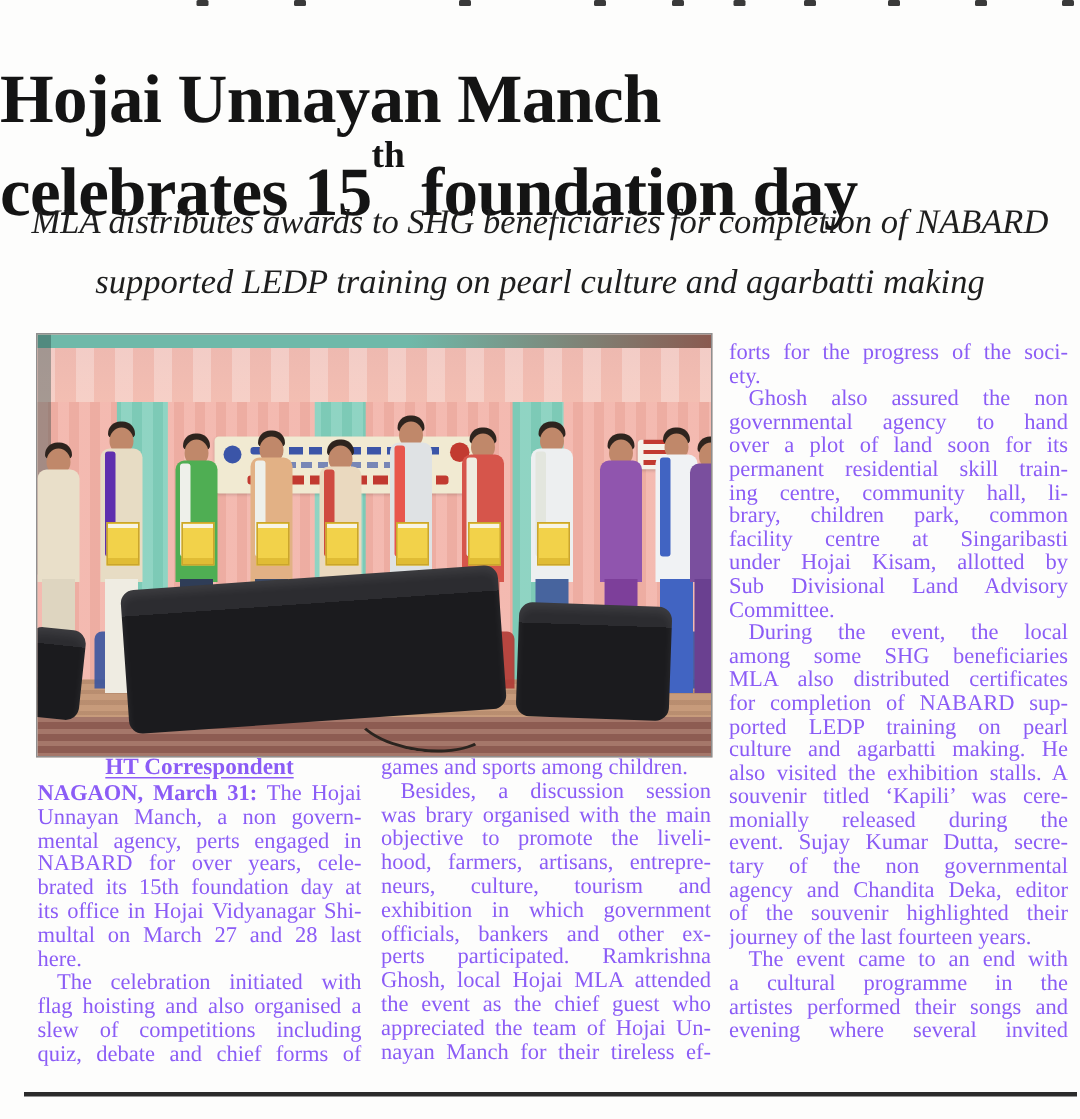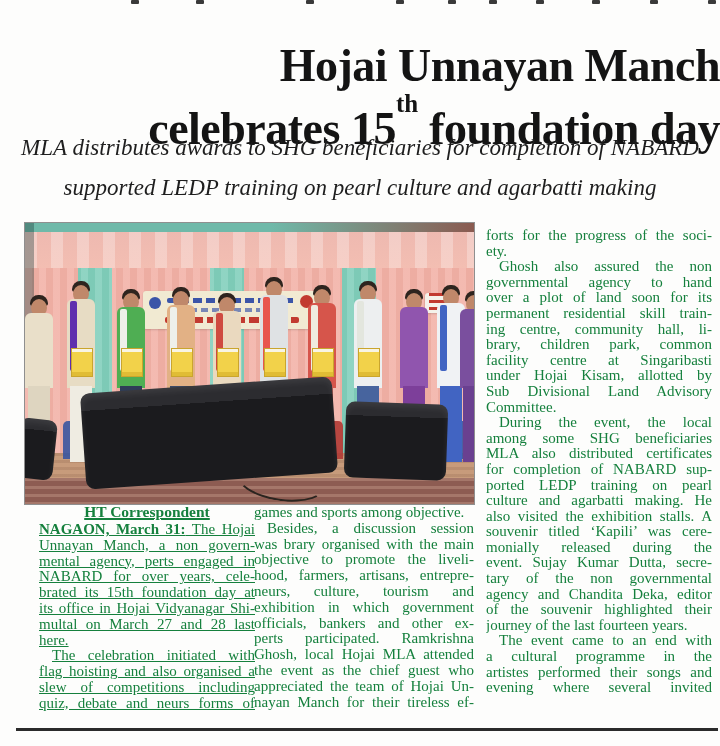--- a/index.html
+++ b/index.html
@@ -6,21 +6,21 @@
   body{
     width:720px;height:746px;position:relative;overflow:hidden;
     background:#fdfdfc;color:#1b1b1b;
     font-family:"Liberation Serif", serif;
   }
   
   #frags{position:absolute;top:0;left:0;width:720px;height:9px;}
   #frags span{position:absolute;top:0;width:8px;height:4px;background:#3a3a3a;border-radius:1px;}
   
   .headline{
-    position:absolute;top:8px;left:0;width:720px;text-align:right;
+    position:absolute;top:8px;left:0;width:720px;text-align:left;
     font-weight:bold;font-size:46px;line-height:54px;letter-spacing:-0.5px;color:#141414;
   }
   .headline sup{font-size:25px;position:relative;top:-16px;letter-spacing:0;}
   
   .subhead{
     position:absolute;top:128px;left:10px;width:700px;text-align:center;
     font-style:italic;font-size:23px;line-height:40px;color:#1e1e1e;font-weight:500;
   }
   
   .photo{
@@ -49,22 +49,22 @@
   .fig .scarf{left:6px;width:7px;border-radius:2px;}
   .fig .legs{left:6px;top:163px;width:22px;height:76px;}
   .fig .book{left:7px;top:125px;width:20px;height:27px;background:var(--book);border:1px solid #caa52d;
     box-shadow:inset 0 3px 0 var(--book_page), inset 0 -4px 0 #e0bc35;}
   .spk{background:linear-gradient(180deg,#2c2c30 0 18%,var(--speaker) 18%);border-radius:9px;z-index:6;box-shadow:inset 0 4px 6px rgba(255,255,255,.08);}
   .banner{z-index:2;border-radius:3px;box-shadow:0 1px 2px rgba(0,0,0,.15);}
   .banner i{position:absolute;display:block;}
   .banner .logo{border-radius:50%;}
   .banner .row{height:5px;border-radius:2px;}
   
-  .col{position:absolute;font-size:15px;color:#15803d;}
-  .col-left{left:39px;top:503px;width:216px;text-decoration:underline;--lh:15.8px;}
+  .col{position:absolute;font-size:15px;color:#8b5cf6;}
+  .col-left{left:25px;top:503px;width:216px;--lh:15.8px;}
   .col-middle{left:254px;top:505px;width:220px;--lh:15.8px;}
   .col-right{left:486px;top:228px;width:226px;--lh:15.6px;}
   .byline{height:19px;text-align:center;font-weight:bold;font-size:15.5px;
     text-decoration:underline;text-underline-offset:2px;}
   .tline{height:var(--lh);line-height:var(--lh);text-align:justify;text-align-last:justify;overflow:hidden;white-space:normal;}
   .tline.pend{text-align-last:left;}
   .tline.ind{text-indent:13px;}
   .tline b{font-weight:bold;}
   
   .bottom-rule{position:absolute;left:16px;top:728px;width:702px;height:3px;background:#2b2b2b;}
@@ -213,24 +213,24 @@
     <div class="tline">Unnayan Manch, a non govern-</div>
     <div class="tline">mental agency, perts engaged in</div>
     <div class="tline">NABARD for over years, cele-</div>
     <div class="tline">brated its 15th foundation day at</div>
     <div class="tline">its office in Hojai Vidyanagar Shi-</div>
     <div class="tline">multal on March 27 and 28 last</div>
     <div class="tline pend">here.</div>
     <div class="tline ind">The celebration initiated with</div>
     <div class="tline">flag hoisting and also organised a</div>
     <div class="tline">slew of competitions including</div>
-    <div class="tline">quiz, debate and neurs forms of</div>
+    <div class="tline">quiz, debate and chief forms of</div>
   </div>
 <div class="col col-middle">
-    <div class="tline pend">games and sports among objective.</div>
+    <div class="tline pend">games and sports among children.</div>
     <div class="tline ind">Besides, a discussion session</div>
     <div class="tline">was brary organised with the main</div>
     <div class="tline">objective to promote the liveli-</div>
     <div class="tline">hood, farmers, artisans, entrepre-</div>
     <div class="tline">neurs, culture, tourism and</div>
     <div class="tline">exhibition in which government</div>
     <div class="tline">officials, bankers and other ex-</div>
     <div class="tline">perts participated. Ramkrishna</div>
     <div class="tline">Ghosh, local Hojai MLA attended</div>
     <div class="tline">the event as the chief guest who</div>

